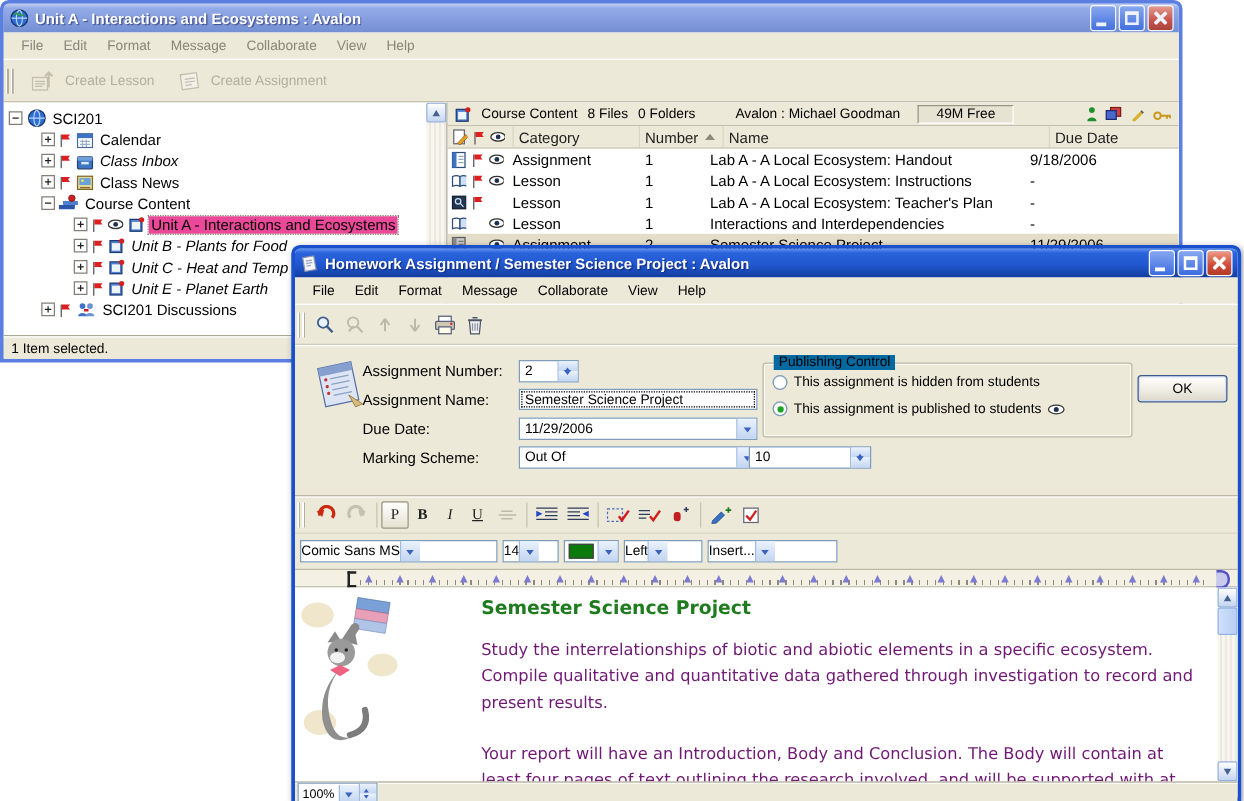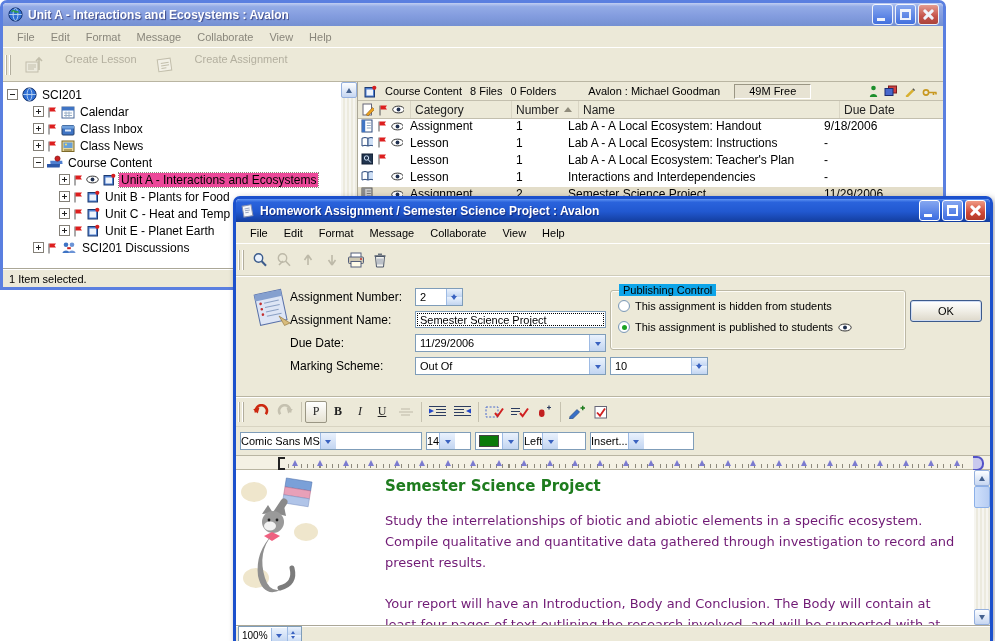--- a/index.html
+++ b/index.html
@@ -29,46 +29,46 @@
   .closeb::before{transform:rotate(45deg)}.closeb::after{transform:rotate(-45deg)}
   
   .menubar{height:21px;background:#ece9d8;display:flex;align-items:center;font-size:11px;padding-left:6px}
   .menu-item{padding:3px 8px;cursor:default}
   .menubar.dim .menu-item{color:#89867b}
   .toolbar{background:#ece9d8;display:flex;align-items:center;border-top:1px solid #fff}
   #main-window .toolbar{height:33px;border-bottom:1px solid #b9b5a2}
   #assignment-window .toolbar{height:31px;border-bottom:1px solid #cfccba}
   .handle{width:6px;height:20px;margin:0 4px 0 2px;flex:none;
           background:linear-gradient(90deg,#fff 0 1px,#b2ae9d 1px 2px,transparent 2px 4px,#fff 4px 5px,#b2ae9d 5px 6px)}
-  .gray-btn{display:flex;align-items:flex-start;gap:18px;color:#b3af9f;font-size:11px;padding:2px 8px}
+  .gray-btn{display:flex;align-items:center;gap:5px;color:#b3af9f;font-size:11px;padding:2px 8px}
   .ticon{display:inline-flex;align-items:center;justify-content:center;width:24px;height:24px;flex:none}
   
   .panes{display:flex;height:187px;background:#fff}
   .tree{width:355px;flex:none;position:relative;border-right:1px solid #aba797;overflow:hidden;padding-top:4px;box-sizing:border-box}
   .trow{display:flex;align-items:center;height:17px;font-size:12px;gap:3px;white-space:nowrap}
   .l0{padding-left:4px}.l1{padding-left:30px}.l2{padding-left:56px}
   .exp{width:11px;height:11px;border:1px solid #848078;background:#fff;box-sizing:border-box;flex:none;position:relative}
   .exp::before,.exp.minus::before{content:"";position:absolute;left:2px;top:4px;width:5px;height:1px;background:#222}
   .exp.plus::after{content:"";position:absolute;left:4px;top:2px;width:1px;height:5px;background:#222}
   .tlabel{padding:0 2px}
-  .tlabel.it{}
+  .tlabel.it{font-style:italic}
   .tlabel.sel{background:#ec4899;outline:1px dotted #8a8678}
   .vscroll{position:absolute;right:0;top:0;width:16px;height:100%;background:
      repeating-linear-gradient(90deg,#f6f5f0 0 2px,#eceade 2px 4px)}
   .sbtn{position:absolute;left:0;width:16px;height:16px;background:linear-gradient(#fdfeff,#c6d6f1);
         border:1px solid #95b0de;border-radius:2px;box-sizing:border-box;display:flex;align-items:center;justify-content:center}
   .arr-up{width:0;height:0;border:3.5px solid transparent;border-bottom:5px solid #44618f;margin-top:-3px}
   .arr-dn{width:0;height:0;border:3.5px solid transparent;border-top:5px solid #44618f;margin-bottom:-3px}
   
   .list{flex:1;display:flex;flex-direction:column;font-size:12px;overflow:hidden}
   .info{height:18px;flex:none;display:flex;align-items:center;background:#ece9d8;border-bottom:1px solid #c3bfae;
         font-size:11px;gap:8px;padding:0 5px;white-space:nowrap}
   .free-box{border:1px solid;border-color:#9a9684 #fff #fff #9a9684;background:#e7e3d3;padding:0 14px;height:13px;line-height:13px;margin-left:6px}
   .info-icons{margin-left:auto;display:flex;gap:6px;align-items:center}
-  .lheader,.lrow{height:17px;flex:none;display:flex;align-items:flex-start;white-space:nowrap}
+  .lheader,.lrow{height:17px;flex:none;display:flex;align-items:center;white-space:nowrap}
   .lheader{background:#ece9d8;border-bottom:1px solid #c3bfae;color:#222}
   .lrow{background:#fff}
   .lrow.sel{background:#e3ddc9}
   .c-icons{width:52px;flex:none;display:flex;align-items:center;gap:3px;padding-left:3px;box-sizing:border-box}
   .c-cat{width:96px;flex:none}.c-num{width:62px;flex:none}.c-name{width:256px;flex:none}.c-due{flex:1;overflow:hidden}
   .lheader>div{border-left:1px solid #d9d5c4;padding-left:4px;align-self:stretch;display:flex;align-items:center}
   .lheader>.c-icons{border-left:none}
   .sort{width:0;height:0;border:4px solid transparent;border-bottom:5px solid #8f8b7b;margin-left:5px;margin-top:-4px}
   .islot{width:12px;display:inline-flex;justify-content:center;flex:none}
   .statusbar{height:17px;background:#ece9d8;border-top:1px solid #fff;box-shadow:0 -1px 0 #aba797;
@@ -80,21 +80,21 @@
   .ctl .cv{flex:1;padding:0 4px;white-space:nowrap;overflow:hidden}
   .ca{width:15px;height:100%;flex:none;background:linear-gradient(#eaf2fd,#c2d5f1);border-left:1px solid #9ebbe4;
       display:flex;align-items:center;justify-content:center}
   .ca::after{content:"";width:0;height:0;border:3.5px solid transparent;border-top:4.5px solid #3a62c0;margin-top:4px}
   .spinb{width:15px;height:100%;flex:none;display:flex;flex-direction:column;border-left:1px solid #9ebbe4}
   .spinb i{flex:1;background:linear-gradient(#eaf2fd,#c2d5f1);position:relative}
   .spinb i:first-child::after{content:"";position:absolute;left:4px;top:2px;border:3px solid transparent;border-bottom:4px solid #3a62c0}
   .spinb i:last-child::after{content:"";position:absolute;left:4px;bottom:2px;border:3px solid transparent;border-top:4px solid #3a62c0}
   .name-input{outline:1px dotted #000;outline-offset:-3px}
   .groupbox{position:absolute;left:374px;top:13px;width:294px;height:58px;border:1px solid #bcb8a5;border-radius:3px;box-shadow:inset 0 0 0 1px #fdfcf7}
-  .legend{position:absolute;top:-7px;left:8px;background:#0ea5e9;padding:0 4px;font-size:11px}
+  .legend{position:absolute;top:-7px;left:8px;background:#0369a1;padding:0 4px;font-size:11px}
   .radio-row{position:absolute;left:7px;display:flex;align-items:center;gap:5px;font-size:11px;white-space:nowrap}
   .radio{width:12px;height:12px;border-radius:50%;border:1px solid #7d9ab8;background:radial-gradient(#fff 55%,#dbe4ee);box-sizing:border-box;position:relative;flex:none}
   .radio.on::after{content:"";position:absolute;left:2.5px;top:2.5px;width:5px;height:5px;border-radius:50%;background:#1ca324}
   .okbtn{position:absolute;left:674px;top:23px;width:70px;height:20px;border:1px solid #3c5a8c;border-radius:3px;
          background:linear-gradient(#fff,#f0eee6 50%,#ddd8ca);font-size:11px;display:flex;align-items:center;justify-content:center;
          box-shadow:inset 0 0 0 1px #cfdcf3}
   .fmtbar1{height:29px;background:#ece9d8;border-top:1px solid #b9b5a2;box-shadow:inset 0 1px 0 #fff;display:flex;align-items:center}
   .fbtn{width:25px;height:22px;display:flex;align-items:center;justify-content:center;flex:none;font-size:12px;color:#222}
   .fbtn.narrow{width:22px}
   .vsep{width:1px;height:20px;background:#c6c2b0;margin:0 3px;flex:none}
@@ -661,21 +661,21 @@
     <span class="ctl" style="left:179px;top:57px;width:191px">
       <span class="cv">11/29/2006</span>
       <span class="ca"></span>
     </span>
 
     <span class="flabel" style="top:82px">Marking Scheme:</span>
     <span class="ctl" style="left:179px;top:80px;width:191px">
       <span class="cv">Out Of</span>
       <span class="ca"></span>
     </span>
-    <span class="ctl" style="left:374px;top:80px;width:98px">
+    <span class="ctl" style="left:363px;top:80px;width:98px">
       <span class="cv">10</span>
       <span class="spinb">
           <i></i>
           <i></i>
         </span>
     </span>
 
     <div class="groupbox">
       <span class="legend">Publishing Control</span>
       <span class="radio-row" style="top:9px">
@@ -765,21 +765,21 @@
     </span>
     <span class="fbtn">
       <svg width="16" height="14">
           <rect x="1" y="1.5" width="11.5" height="11.5" fill="#fff" stroke="#667"></rect>
           <path d="M3 7.5l3 3.2L11 3.5" stroke="#d02020" stroke-width="1.8" fill="none"></path>
         </svg>
     </span>
   </div>
 
   <div class="fmtbar2">
-    <span class="combo" style="width:182px">
+    <span class="combo" style="width:158px">
       <span class="cv">Comic Sans MS</span>
         <span class="ca"></span>
     </span>
     <span class="combo" style="width:45px">
       <span class="cv">14</span>
         <span class="ca"></span>
     </span>
     <span class="combo" style="width:44px">
       <span class="swatch"></span>
         <span class="ca"></span>

